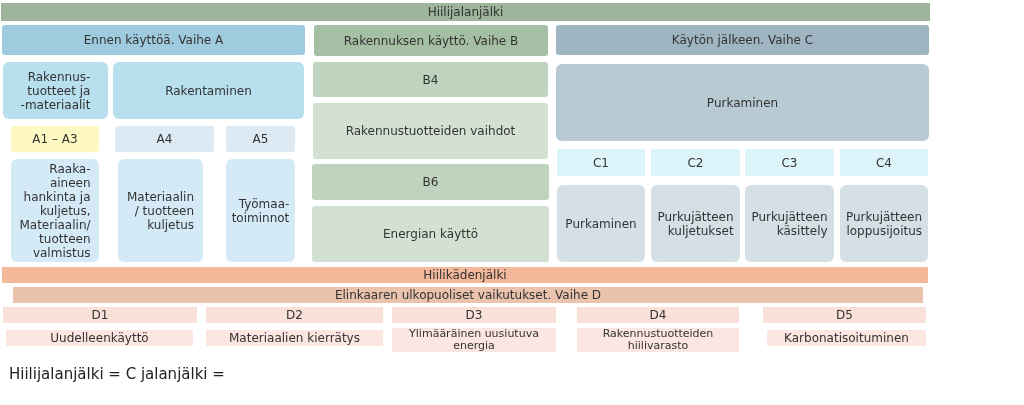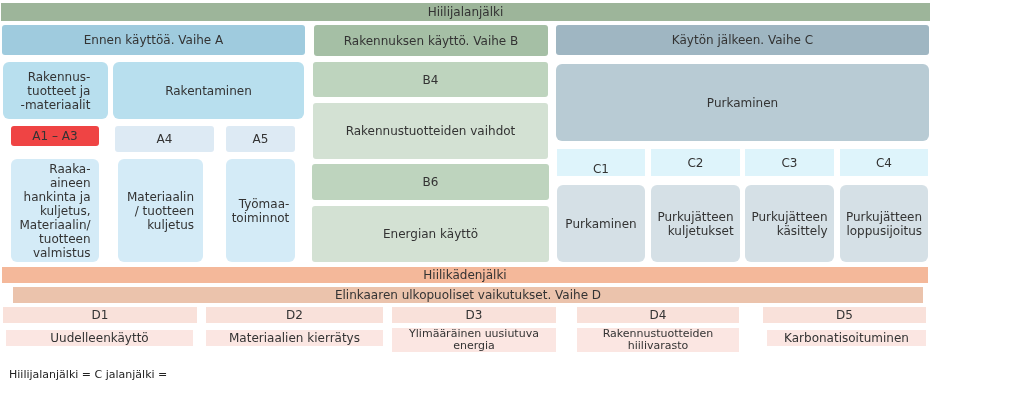--- a/index.html
+++ b/index.html
@@ -4,21 +4,21 @@
 <style>
   html, body { margin:0; padding:0; background:#ffffff; }
   body { width:1024px; height:405px; position:relative; overflow:hidden;
          font-family:"DejaVu Sans", sans-serif; color:#333333; }
   .box { position:absolute; display:flex; align-items:center; justify-content:center;
          text-align:center; box-sizing:border-box; font-size:12px; line-height:14px; }
   .r { border-radius:6px;text-align:right; }
   .r4 { border-radius:3px; }
   .sm { font-size:11px; line-height:12px; }
   .ml span { display:block; }
-  #footer { position:absolute; left:9px; top:368px; font-size:11px; line-height:13px; color:#222; }
+  #footer { position:absolute; left:9px; top:368px; font-size:15px; line-height:13px; color:#222; }
   #footer div { white-space:nowrap; }
 </style>
 </head>
 <body>
 
 <div class="box" style="left:1px;top:3px;width:929px;height:18px;background:#9db59a;">
   <span>Hiilijalanjälki</span>
 </div>
 
 <div class="box r4" style="left:2px;top:25px;width:303px;height:30px;background:#9fcbde;">
@@ -28,21 +28,21 @@
   <div>
       <span>Rakennus-</span>
       <span>tuotteet ja</span>
       <span>-materiaalit</span>
     </div>
 </div>
 <div class="box r" style="left:113px;top:62px;width:191px;height:57px;background:#b8dfee;">
   <span>Rakentaminen</span>
 </div>
 
-<div class="box r4" style="left:11px;top:126px;width:88px;height:20px;background:#ef4444;">
+<div class="box r4" style="left:11px;top:126px;width:88px;height:26px;background:#fef9c3;">
   <span>A1 – A3</span>
 </div>
 <div class="box r4" style="left:115px;top:126px;width:99px;height:26px;background:#ddeaf4;align-items:center;">
   <span>A4</span>
 </div>
 <div class="box r4" style="left:226px;top:126px;width:69px;height:26px;background:#ddeaf4;">
   <span>A5</span>
 </div>
 
 <div class="box r ml" style="left:11px;top:159px;width:88px;height:103px;background:#d4ebf7;">
@@ -88,21 +88,21 @@
 
 <div class="box r4" style="left:556px;top:25px;width:373px;height:30px;background:#9fb6c2;">
   <span>Käytön jälkeen. Vaihe C</span>
 </div>
 <div class="box r ml" style="left:556px;top:64px;width:373px;height:77px;background:#b8cbd4;line-height:20px;">
   <div>
     <span>Purkaminen</span>
   </div>
 </div>
 
-<div class="box" style="left:557px;top:149px;width:88px;height:27px;background:#def4fb;align-items:flex-end;">
+<div class="box" style="left:557px;top:149px;width:88px;height:27px;background:#def4fb;">
   <span>C1</span>
 </div>
 <div class="box" style="left:651px;top:149px;width:89px;height:27px;background:#def4fb;">
   <span>C2</span>
 </div>
 <div class="box" style="left:745px;top:149px;width:89px;height:27px;background:#def4fb;">
   <span>C3</span>
 </div>
 <div class="box" style="left:840px;top:149px;width:88px;height:27px;background:#def4fb;">
   <span>C4</span>

